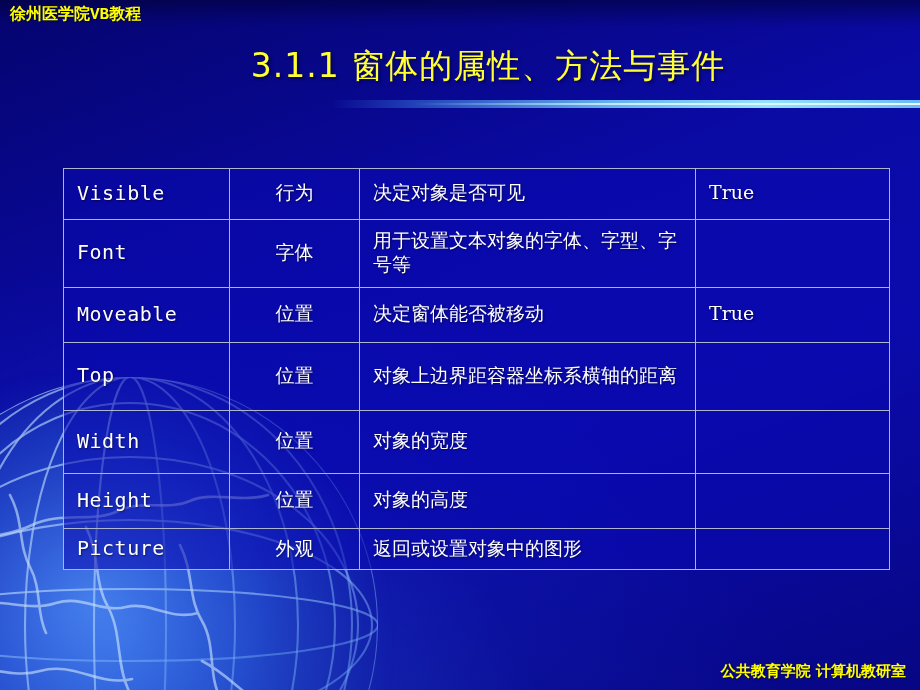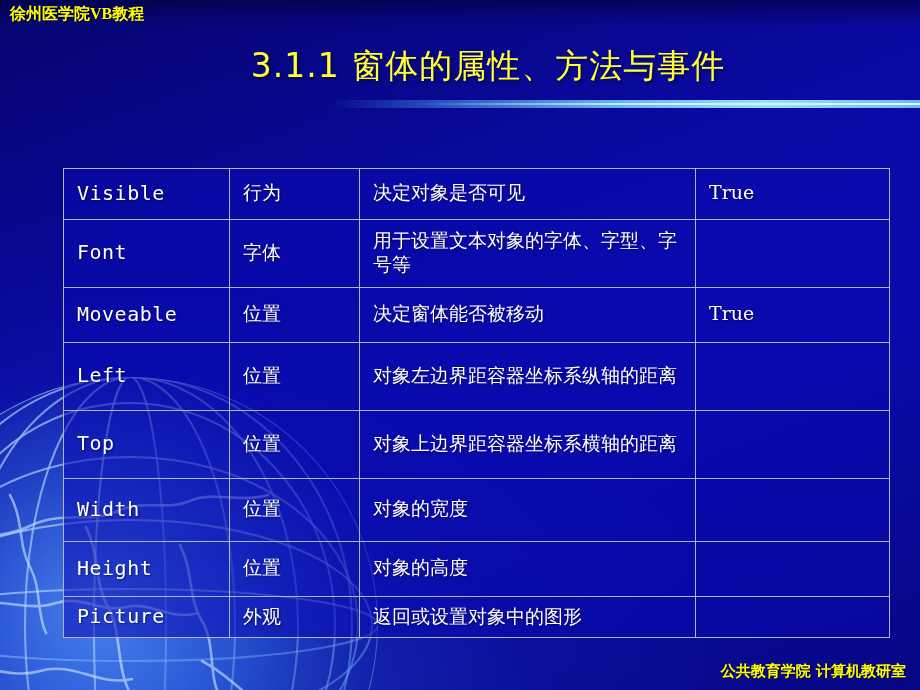--- a/index.html
+++ b/index.html
@@ -78,21 +78,21 @@
     width: 520px; height: 470px;
     background: radial-gradient(circle at 45% 55%, rgba(70,140,255,0.55) 0%, rgba(45,95,215,0.28) 45%, rgba(0,0,0,0) 72%);
     pointer-events: none;
     filter: blur(6px);
   }
 
   
   .header-label {
     position: absolute;
     left: 10px; top: 4px;
-    font-family: Liberation Serif, serif;
+    font-family: Liberation Mono, monospace;
     font-size: 16px;
     font-weight: bold;
     color: #ffff00;
     letter-spacing: 0px;
     white-space: nowrap;
     text-shadow: 1px 1px 0 rgba(0,0,0,0.55);
   }
 
   .slide-title {
     position: absolute;
@@ -133,20 +133,21 @@
   .cell-name {
     font-family: "DejaVu Sans Mono", "Liberation Mono", monospace;
     font-size: 20px;
     letter-spacing: 0.5px;
     text-shadow: 1px 1px 2px rgba(0,0,0,0.5);
   }
   .cell-cat {
     font-family: "DejaVu Sans", "Liberation Sans", sans-serif;
     font-size: 19px;
     text-shadow: 1px 1px 2px rgba(0,0,0,0.5);
+    text-align: center;
   }
   .cell-desc {
     font-family: "DejaVu Sans", "Liberation Sans", sans-serif;
     font-size: 19px;
     text-shadow: 1px 1px 2px rgba(0,0,0,0.5);
   }
   .cell-def {
     font-family: "DejaVu Serif", "Liberation Serif", serif;
     font-size: 19px;
     text-shadow: 1px 1px 2px rgba(0,0,0,0.5);
@@ -266,26 +267,20 @@
         <td class="cell-cat">字体</td>
         <td class="cell-desc">用于设置文本对象的字体、字型、字号等</td>
         <td class="cell-def"></td>
       </tr>
       <tr class="r-moveable">
         <td class="cell-name">Moveable</td>
         <td class="cell-cat">位置</td>
         <td class="cell-desc">决定窗体能否被移动</td>
         <td class="cell-def">True</td>
       </tr>
-      <tr class="r-left">
-        <td class="cell-name">Left</td>
-        <td class="cell-cat">位置</td>
-        <td class="cell-desc">对象左边界距容器坐标系纵轴的距离</td>
-        <td class="cell-def"></td>
-      </tr>
       <tr class="r-top">
         <td class="cell-name">Top</td>
         <td class="cell-cat">位置</td>
         <td class="cell-desc">对象上边界距容器坐标系横轴的距离</td>
         <td class="cell-def"></td>
       </tr>
       <tr class="r-width">
         <td class="cell-name">Width</td>
         <td class="cell-cat">位置</td>
         <td class="cell-desc">对象的宽度</td>

